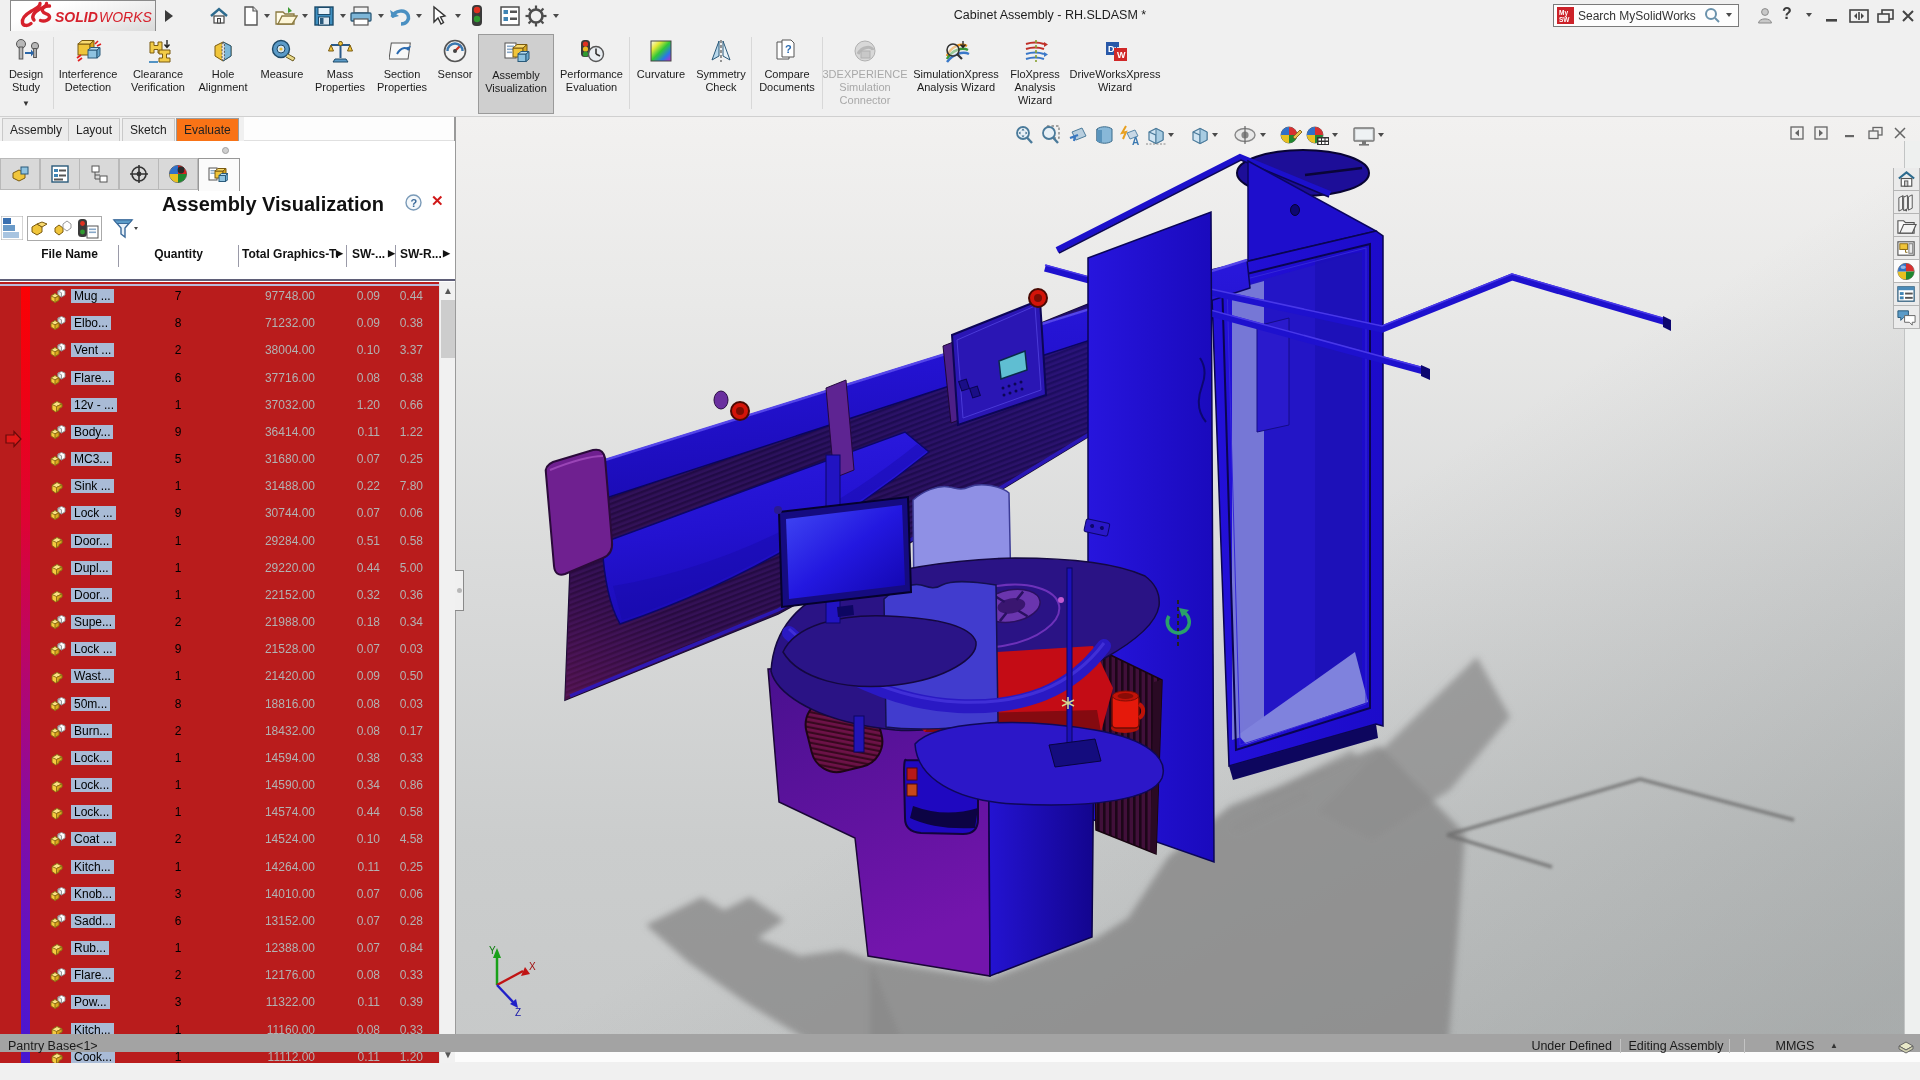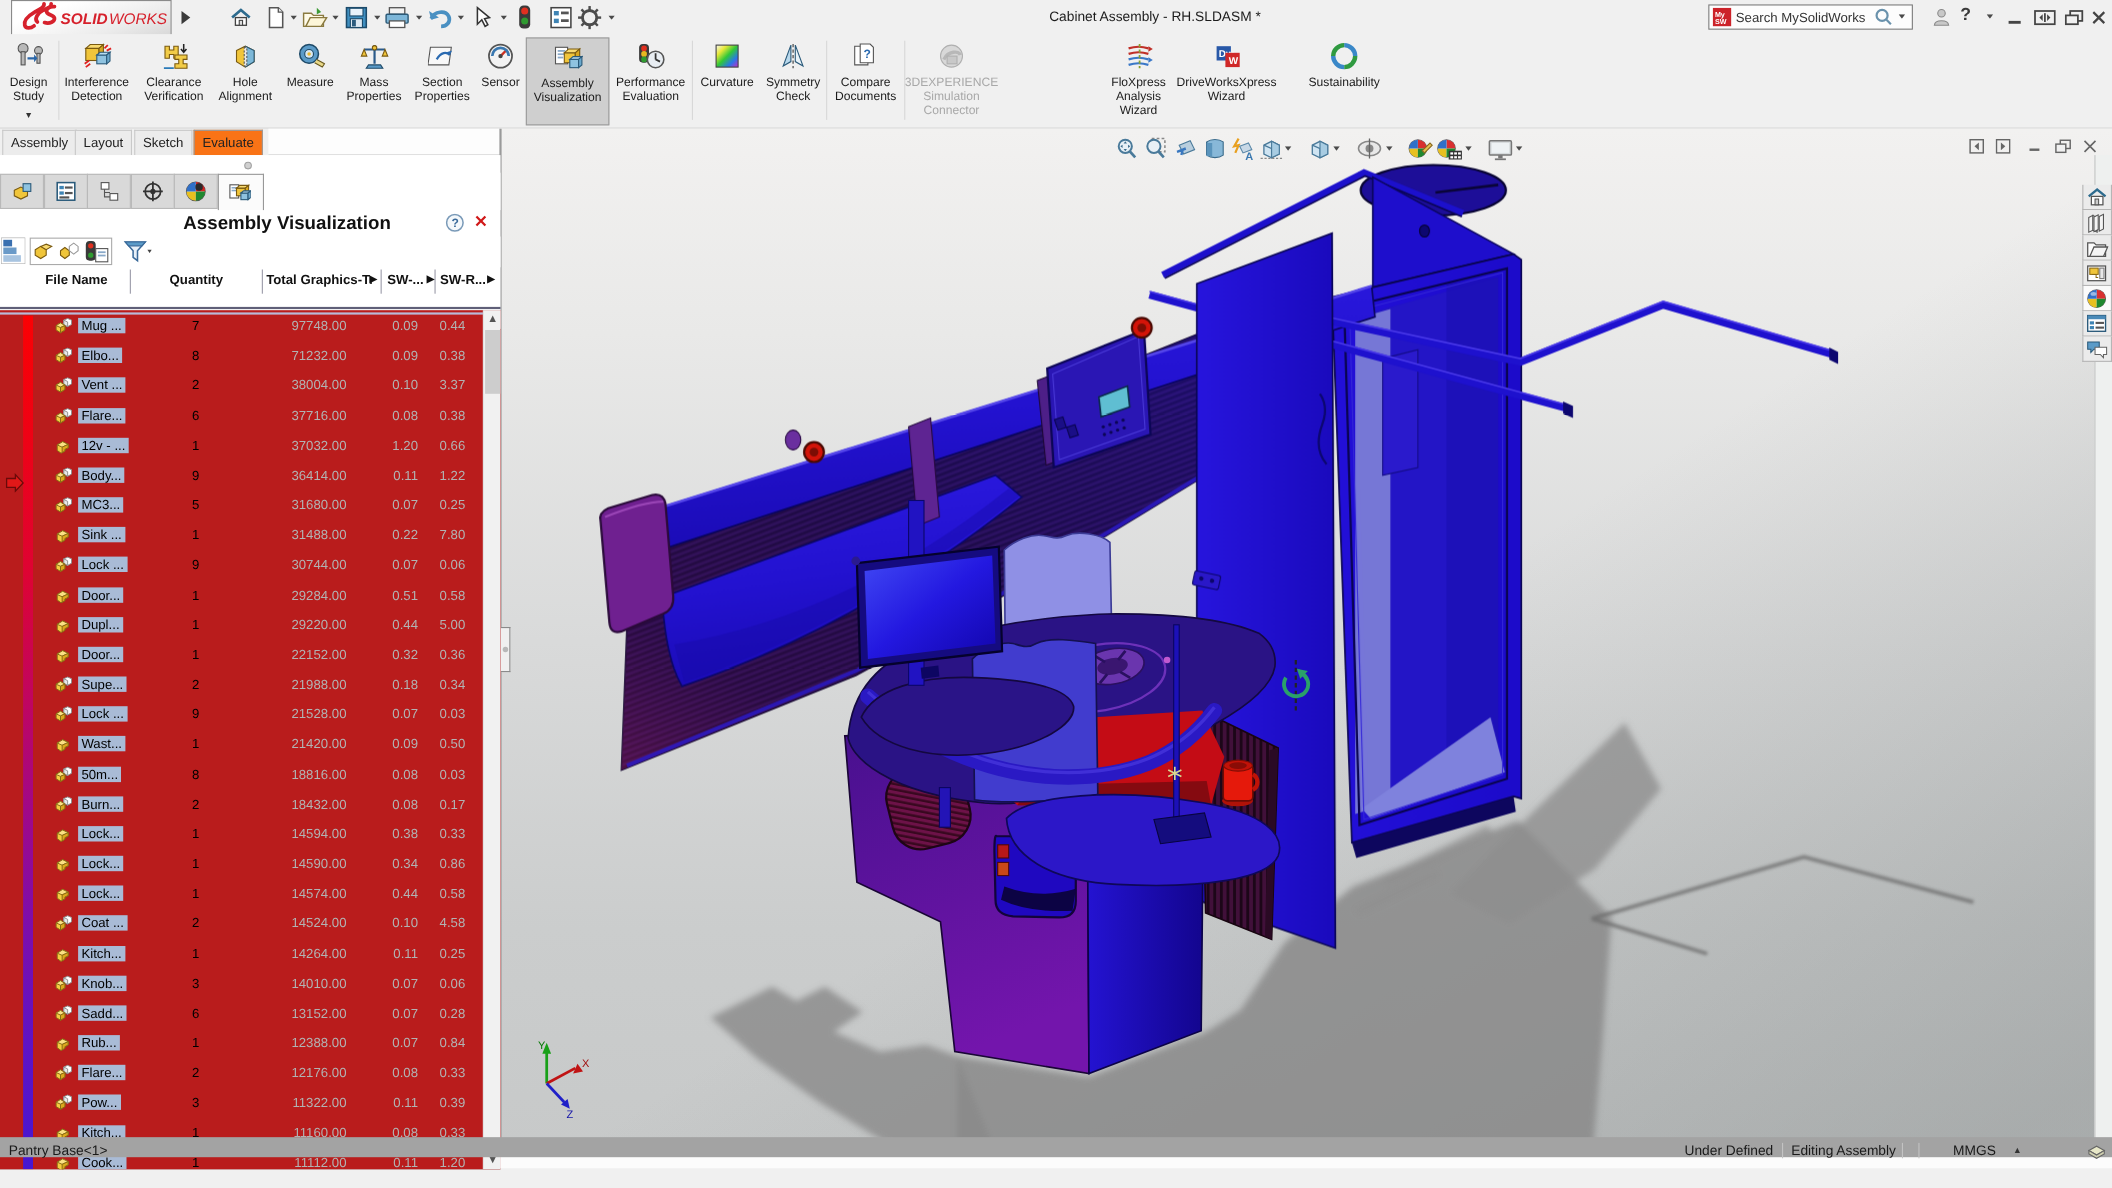--- a/index.html
+++ b/index.html
@@ -14,21 +14,21 @@
 .rsep{position:absolute;top:6px;width:1px;height:72px;background:#d8d8d8}
 
 #tabrow{left:0;top:117px;width:1920px;height:24px;background:#f0f0f0}
 .tab{position:absolute;top:1px;height:23px;font-size:12px;color:#222;padding:4px 7px 0 7px;background:#ececec;border:1px solid #c9c9c9;border-bottom:none}
 .tabactive{background:#f97316;font-weight:normal;border:1px solid #9b9b9b;border-bottom:none}
 #tabfill{left:244px;top:0px;width:212px;height:24px;background:#fdfdfd;border-bottom:1px solid #e0e0e0}
 
 #panel{left:0;top:141px;width:455px;height:922px;background:#ffffff;border-bottom:1px solid #8a8a8a}
 .ptab{position:absolute;top:17px;width:40px;height:32px;background:#d9d9d9;border:1px solid #b9b9b9}
 .ptabactive{background:#fbfbfb;border:1px solid #989898;border-bottom:none;height:33px}
-#ptitle{left:4px;top:52px;width:514px;height:22px;text-align:center;font-weight:bold;font-size:17px;color:#111}
+#ptitle{left:16px;top:52px;width:514px;height:22px;text-align:center;font-weight:bold;font-size:20px;color:#111}
 #pheaders{left:0;top:102px;width:455px;height:26px;font-weight:bold;font-size:12px;color:#111}
 .hsep{position:absolute;top:2px;width:1px;height:22px;background:#9a9aa8}
 #hline{left:0;top:138px;width:455px;height:2px;background:#5f5f78}
 #tablearea{left:0;top:141px;width:455px;height:781px;background:#b91c1c;overflow:hidden}
 #specbar{left:21px;top:5px;width:9px;height:776px;background:linear-gradient(180deg,#fb0104 0%,#ee0215 14%,#de0333 30%,#c00560 45%,#a00888 58%,#800da8 70%,#5f13c4 85%,#4617d2 100%)}
 .trow{position:absolute;left:0;width:438px;height:27px;font-size:12px;color:#000}
 .rname{position:absolute;left:71px;top:5px;background:#a9bbd6;padding:0 3px;white-space:nowrap}
 .rqty{position:absolute;left:119px;top:5px;width:118px;text-align:center}
 .rv1{position:absolute;left:195px;top:5px;width:120px;text-align:right;color:#b2b2b2}
 .rv2{position:absolute;left:320px;top:5px;width:60px;text-align:right;color:#b2b2b2}
@@ -284,47 +284,47 @@
     <div class="rbtn" style="left:750px;width:74px;height:80px;color:#1b1b1b"><svg width="27" height="27" viewBox="0 0 27 27" style="margin-top:4px">
         <path d="M3,4 L12,4 L15,7 L15,21 L3,21 Z" fill="#fff" stroke="#555"></path>
         <path d="M8,2 L17,2 L20,5 L20,19 L8,19 Z" fill="#fff" stroke="#555"></path>
         <text x="11" y="15" font-size="11" font-weight="bold" fill="#2a6ab0">?</text>
       </svg><div>Compare<br>Documents</div></div>
     <div class="rbtn" style="left:818px;width:94px;height:80px;color:#a8a8a8"><svg width="27" height="27" viewBox="0 0 27 27" style="margin-top:4px">
         <circle cx="13" cy="13" r="10" fill="#d8d8d8" stroke="#b0b0b0"></circle>
         <path d="M6,16 C10,8 20,8 21,12" fill="none" stroke="#b8b8b8" stroke-width="3"></path>
         <rect x="9" y="13" width="9" height="7" fill="#c8c8c8" stroke="#b0b0b0"></rect>
       </svg><div>3DEXPERIENCE<br>Simulation<br>Connector</div></div>
+    <div class="rbtn" style="left:895px;width:122px;height:80px;color:#1b1b1b"><svg width="27" height="27" viewBox="0 0 27 27" style="margin-top:4px">
+        <path d="M4,18 C8,8 18,5 24,8" fill="none" stroke="#e89018" stroke-width="2.5"></path>
+        <path d="M4,21 C9,12 19,9 25,12" fill="none" stroke="#3a9838" stroke-width="2.5"></path>
+        <path d="M4,24 C10,16 20,13 26,16" fill="none" stroke="#3a78c8" stroke-width="2.5"></path>
+        <circle cx="10" cy="12" r="6" fill="#f8f8f880" stroke="#333" stroke-width="1.6"></circle>
+        <path d="M14,16 L19,21" stroke="#333" stroke-width="2.2"></path>
+        <path d="M20,3 L20,9 M17.5,6.5 L20,9.5 L22.5,6.5" stroke="#222" stroke-width="1.3" fill="none"></path>
+      </svg><div>SimulationXpress<br>Analysis Wizard</div></div>
     <div class="rbtn" style="left:998px;width:74px;height:80px;color:#1b1b1b"><svg width="27" height="27" viewBox="0 0 27 27" style="margin-top:4px">
         <g stroke="#c03028" stroke-width="2" fill="none">
           <path d="M4,6 C10,4 16,4 22,6"></path>
           <path d="M4,11 C10,9 16,9 22,11"></path>
         </g>
         <g stroke="#3a78c8" stroke-width="2" fill="none">
           <path d="M4,16 C10,14 16,14 22,16"></path>
           <path d="M4,21 C10,19 16,19 22,21"></path>
         </g>
         <path d="M22,4 L26,6.5 L22,9 Z" fill="#c03028"></path>
         <path d="M22,14 L26,16.5 L22,19 Z" fill="#3a78c8"></path>
         <path d="M14,2 L14,24" stroke="#88a030" stroke-width="1.6" stroke-dasharray="3 2"></path>
       </svg><div>FloXpress<br>Analysis<br>Wizard</div></div>
     <div class="rbtn" style="left:1054px;width:122px;height:80px;color:#1b1b1b"><svg width="27" height="27" viewBox="0 0 27 27" style="margin-top:4px">
         <rect x="4" y="4" width="13" height="13" fill="#2858a8"></rect>
         <text x="6" y="14" font-size="9" fill="#fff" font-weight="bold">Dw</text>
         <rect x="12" y="10" width="13" height="13" fill="#d02828"></rect>
         <text x="15" y="20" font-size="9" fill="#fff" font-weight="bold">W</text>
       </svg><div>DriveWorksXpress<br>Wizard</div></div>
-    <div class="rbtn" style="left:1168px;width:108px;height:80px;color:#1b1b1b"><svg width="27" height="27" viewBox="0 0 27 27" style="margin-top:4px">
-        <g stroke-width="4" fill="none">
-          <path d="M13,3 A10,10 0 0 1 23,13" stroke="#3a88c8"></path>
-          <path d="M23,13 A10,10 0 0 1 13,23" stroke="#2f9a40"></path>
-          <path d="M13,23 A10,10 0 0 1 3,13" stroke="#3a88c8"></path>
-          <path d="M3,13 A10,10 0 0 1 13,3" stroke="#2f9a40"></path>
-        </g>
-      </svg><div>Sustainability</div></div>
     <div class="rsep" style="left:53px"></div>
     <div class="rsep" style="left:629px"></div>
     <div class="rsep" style="left:751px"></div>
     <div class="rsep" style="left:822px"></div>
   </div>
 <div id="tabrow" class="abs">
     <div class="tab" style="left:2px">Assembly</div>
     <div class="tab" style="left:68px">Layout</div>
     <div class="tab" style="left:122px">Sketch</div>
     <div class="tab tabactive" style="left:176px">Evaluate</div>

